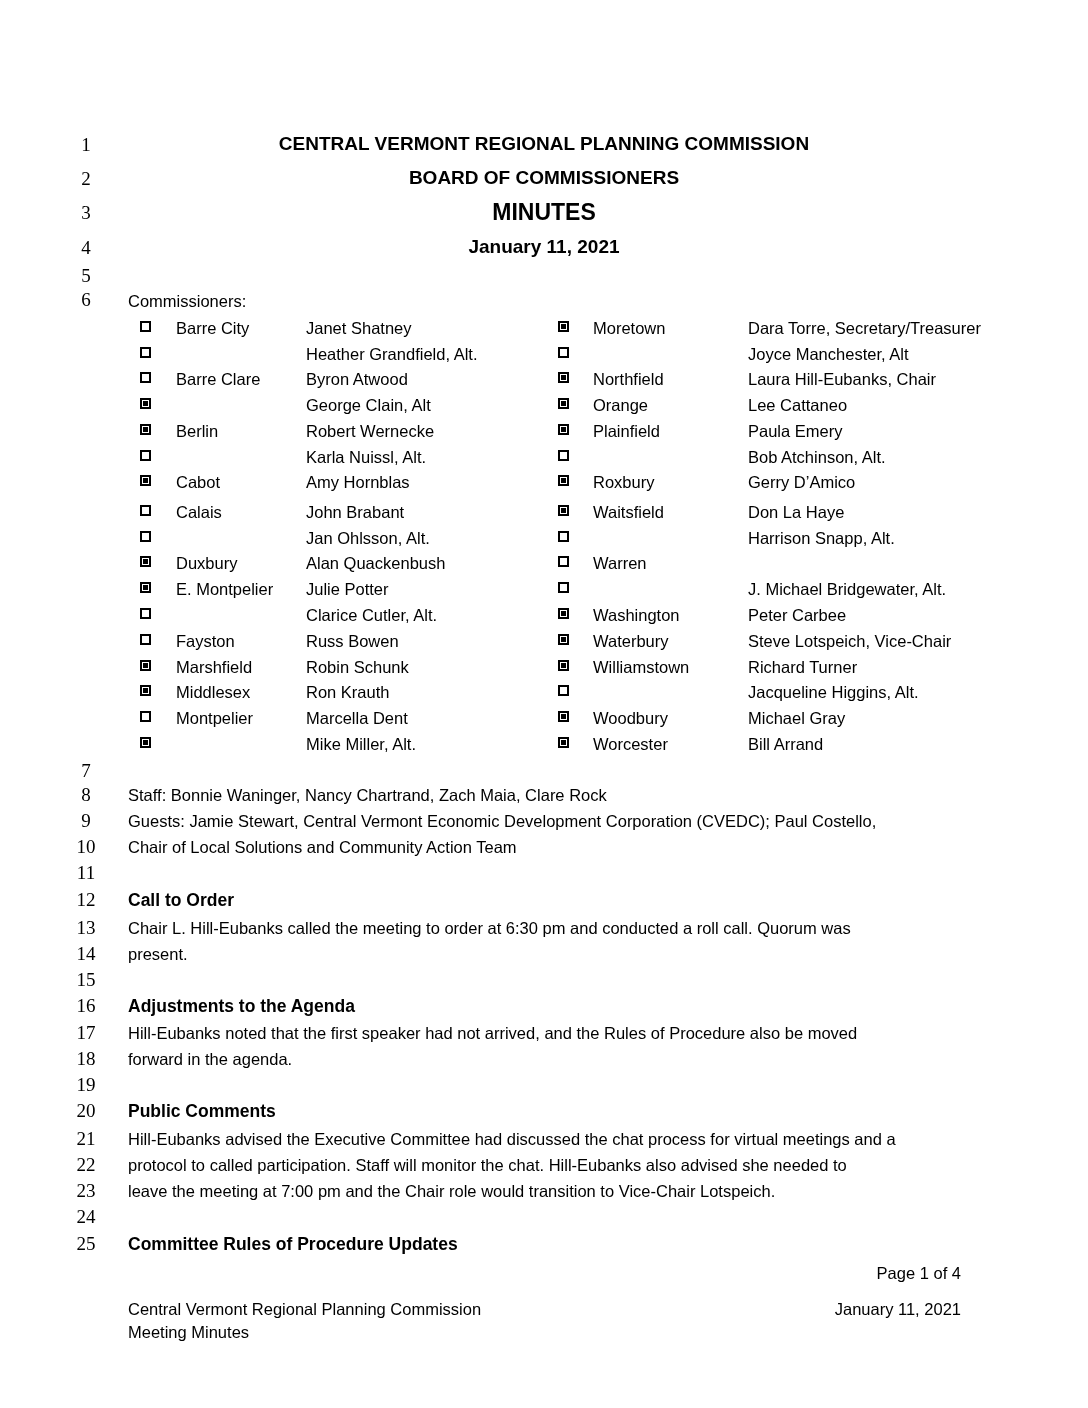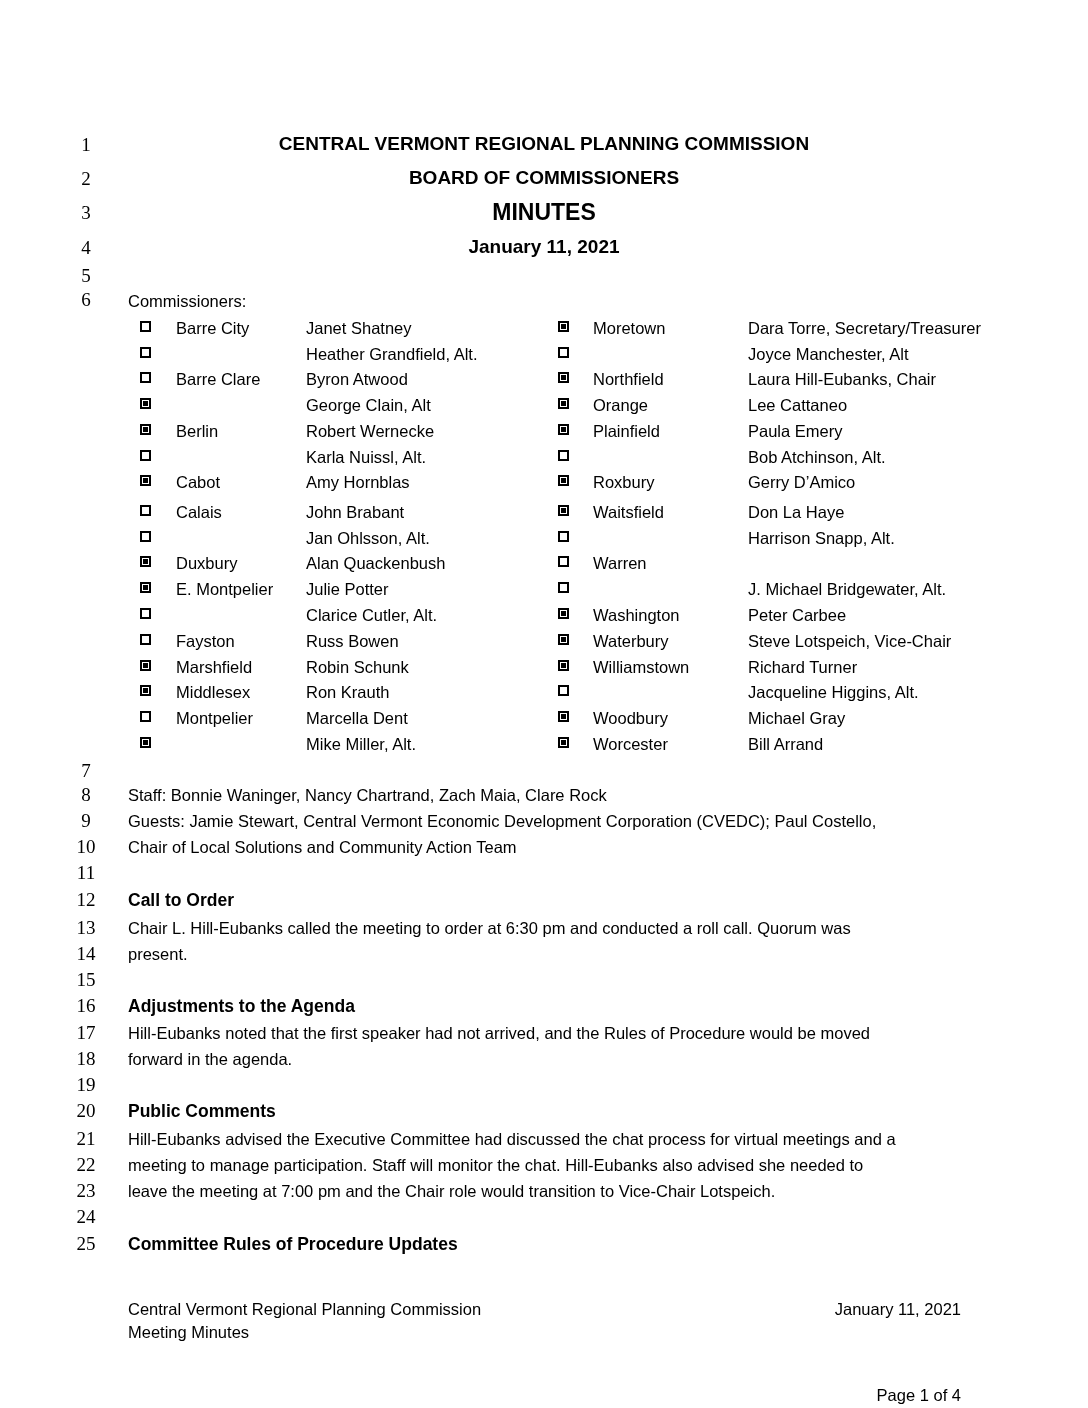--- a/index.html
+++ b/index.html
@@ -237,26 +237,26 @@
 
 <div class="txt" style="top:785px;">Staff:  Bonnie Waninger, Nancy Chartrand, Zach Maia, Clare Rock</div>
 <div class="txt" style="top:811px;">Guests:  Jamie Stewart, Central Vermont Economic Development Corporation (CVEDC); Paul Costello,</div>
 <div class="txt" style="top:837px;">Chair of Local Solutions and Community Action Team</div>
 
 <div class="txt hd" style="top:890px;">Call to Order</div>
 <div class="txt" style="top:918px;">Chair L. Hill-Eubanks called the meeting to order at 6:30 pm and conducted a roll call.  Quorum was</div>
 <div class="txt" style="top:944px;">present.</div>
 
 <div class="txt hd" style="top:996px;">Adjustments to the Agenda</div>
-<div class="txt" style="top:1023px;">Hill-Eubanks noted that the first speaker had not arrived, and the Rules of Procedure would be moved</div>
+<div class="txt" style="top:1023px;">Hill-Eubanks noted that the first speaker had not arrived, and the Rules of Procedure also be moved</div>
 <div class="txt" style="top:1049px;">forward in the agenda.</div>
 
 <div class="txt hd" style="top:1101px;">Public Comments</div>
 <div class="txt" style="top:1129px;">Hill-Eubanks advised the Executive Committee had discussed the chat process for virtual meetings and a</div>
-<div class="txt" style="top:1155px;">meeting to manage participation.  Staff will monitor the chat.  Hill-Eubanks also advised she needed to</div>
+<div class="txt" style="top:1155px;">protocol to called participation.  Staff will monitor the chat.  Hill-Eubanks also advised she needed to</div>
 <div class="txt" style="top:1181px;">leave the meeting at 7:00 pm and the Chair role would transition to Vice-Chair Lotspeich.</div>
 
 <div class="txt hd" style="top:1234px;">Committee Rules of Procedure Updates</div>
 
 <div class="foot" style="left:128px; top:1298px;">Central Vermont Regional Planning Commission</div>
 <div class="foot" style="left:128px; top:1321px;">Meeting Minutes</div>
 <div class="foot" style="right:127px; top:1298px; text-align:right;">January 11, 2021</div>
-<div class="foot" style="right:127px; top:1384px; text-align:right;">Page 1 of 4</div>
+<div class="foot" style="right:127px; top:1262px; text-align:right;">Page 1 of 4</div>
 
 </body></html>

